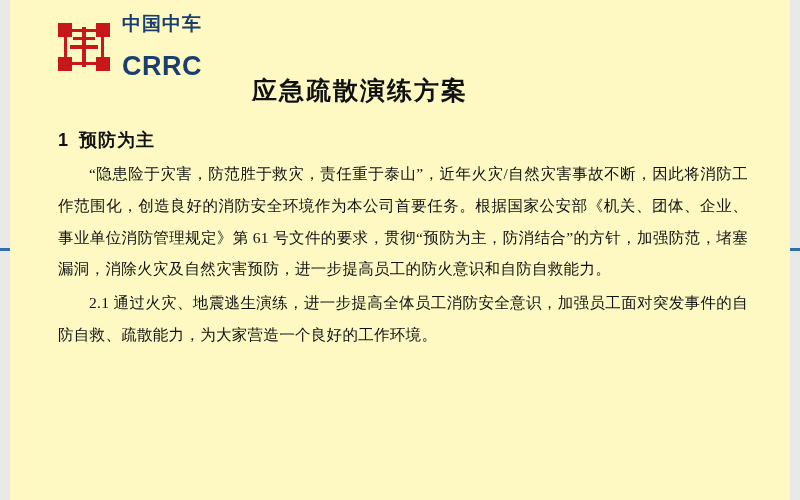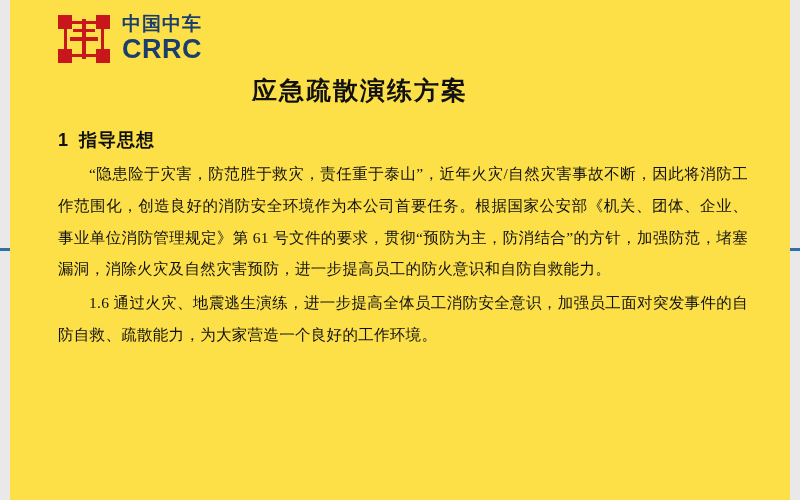--- a/index.html
+++ b/index.html
@@ -37,21 +37,21 @@
     background: #2f6fa8;
   }
   .gutter-mark.m1 { top: 248px; }
 
   .sheet {
     position: absolute;
     left: 10px;
     top: 0;
     width: 780px;
     height: 500px;
-    background: #fde047;
+    background: #fef9c3;
   }
 
   
   .header {
     position: absolute;
     left: 48px;
     top: 14px;
     display: flex;
     align-items: center;
   }
@@ -104,21 +104,21 @@
     font-size: 19px;
     color: #1a3e6e;
     letter-spacing: 1px;
   }
   .logo-en {
     font-family: "Liberation Sans", sans-serif;
     font-weight: bold;
     font-size: 27px;
     color: #1a3e6e;
     letter-spacing: 0.5px;
-    margin-top: 1px;
+    margin-top: 18px;
   }
 
   .doc-code {
     position: absolute;
     right: 46px;
     top: 48px;
     font-family: "Liberation Serif", serif;
     font-size: 13.5px;
     color: #1b1b1b;
     letter-spacing: 0.5px;
@@ -197,21 +197,21 @@
         <div class="logo-en">CRRC</div>
       </div>
     </div>
 
 
     <div class="doc-title">应急疏散演练方案</div>
 
     <div class="content">
 
       <h2 class="sec">
-        <span class="num">1</span><span>指导思想</span>
+        <span class="num">1</span><span>预防为主</span>
       </h2>
       <p class="para">“隐患险于灾害，防范胜于救灾，责任重于泰山”，近年火灾/自然灾害事故不断，因此将消防工作范围化，创造良好的消防安全环境作为本公司首要任务。根据国家公安部《机关、团体、企业、事业单位消防管理规定》第 61 号文件的要求，贯彻“预防为主，防消结合”的方针，加强防范，堵塞漏洞，消除火灾及自然灾害预防，进一步提高员工的防火意识和自防自救能力。</p>
 
-      <p class="para">1.6 通过火灾、地震逃生演练，进一步提高全体员工消防安全意识，加强员工面对突发事件的自防自救、疏散能力，为大家营造一个良好的工作环境。</p>
+      <p class="para">2.1 通过火灾、地震逃生演练，进一步提高全体员工消防安全意识，加强员工面对突发事件的自防自救、疏散能力，为大家营造一个良好的工作环境。</p>
 
     </div>
   </div>
 </div>
 
 </body></html>

